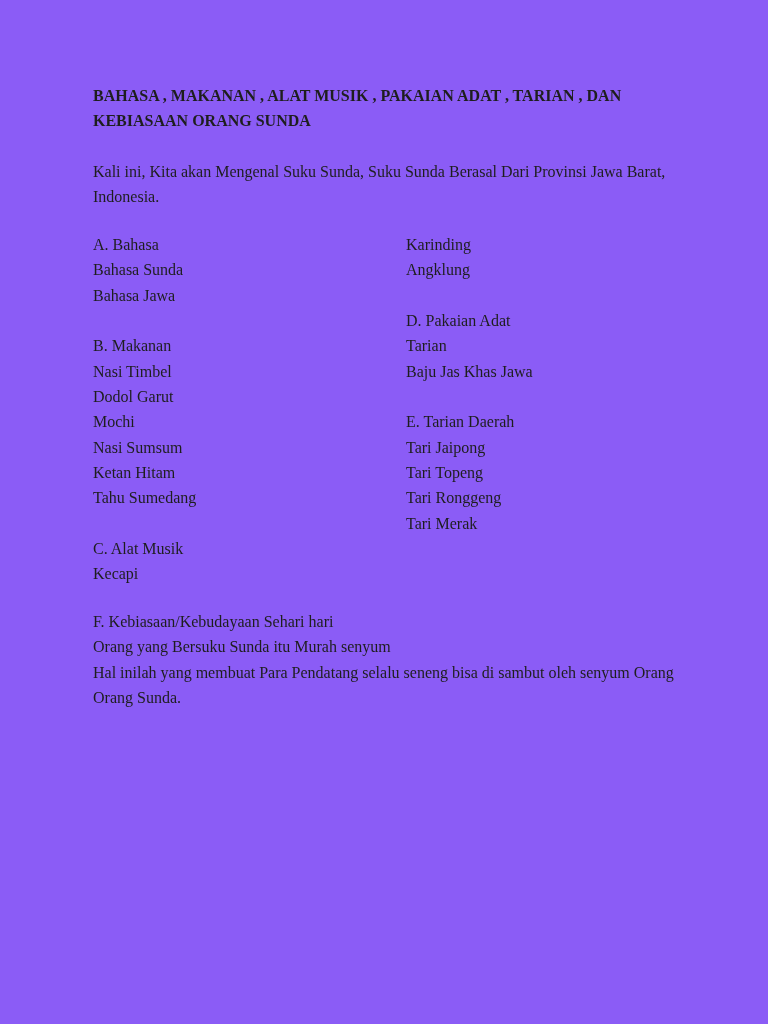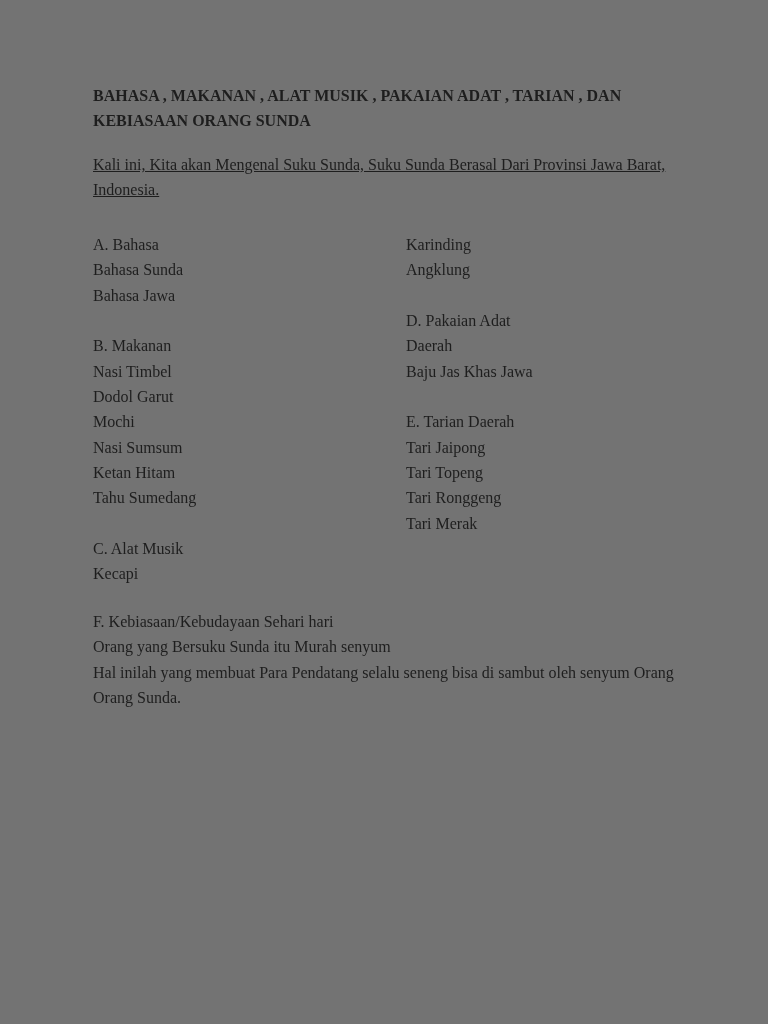--- a/index.html
+++ b/index.html
@@ -4,43 +4,42 @@
 <style>
   html, body {
     margin: 0;
     padding: 0;
     background: #ffffff;
   }
   .page {
     position: relative;
     width: 768px;
     height: 1024px;
-    background: #737373;
+    background: #8b5cf6;
     font-family: "Liberation Serif", "DejaVu Serif", serif;
     font-size: 16px;
     color: #1e1e1e;
     overflow: hidden;
   }
   .block {
     position: absolute;
     line-height: 25.35px;
   }
   .line {
     min-height: 25.35px;
     white-space: nowrap;
   }
   .doc-title {
     top: 83px;
     left: 93px;
     font-weight: 700;
   }
   .intro {
-    top: 152px;
+    top: 159px;
     left: 93px;
-    text-decoration: underline;
   }
   .col-left {
     top: 232px;
     left: 93px;
   }
   .col-right {
     top: 232px;
     left: 406px;
   }
   .habits {
@@ -78,21 +77,21 @@
     <div class="line"></div>
     <div class="line">C. Alat Musik</div>
     <div class="line">Kecapi</div>
   </div>
 
   <div class="block col-right">
     <div class="line">Karinding</div>
     <div class="line">Angklung</div>
     <div class="line"></div>
     <div class="line">D. Pakaian Adat</div>
-    <div class="line">Daerah</div>
+    <div class="line">Tarian</div>
     <div class="line">Baju Jas Khas Jawa</div>
     <div class="line"></div>
     <div class="line">E. Tarian Daerah</div>
     <div class="line">Tari Jaipong</div>
     <div class="line">Tari Topeng</div>
     <div class="line">Tari Ronggeng</div>
     <div class="line">Tari Merak</div>
   </div>
 
   <div class="block habits">

